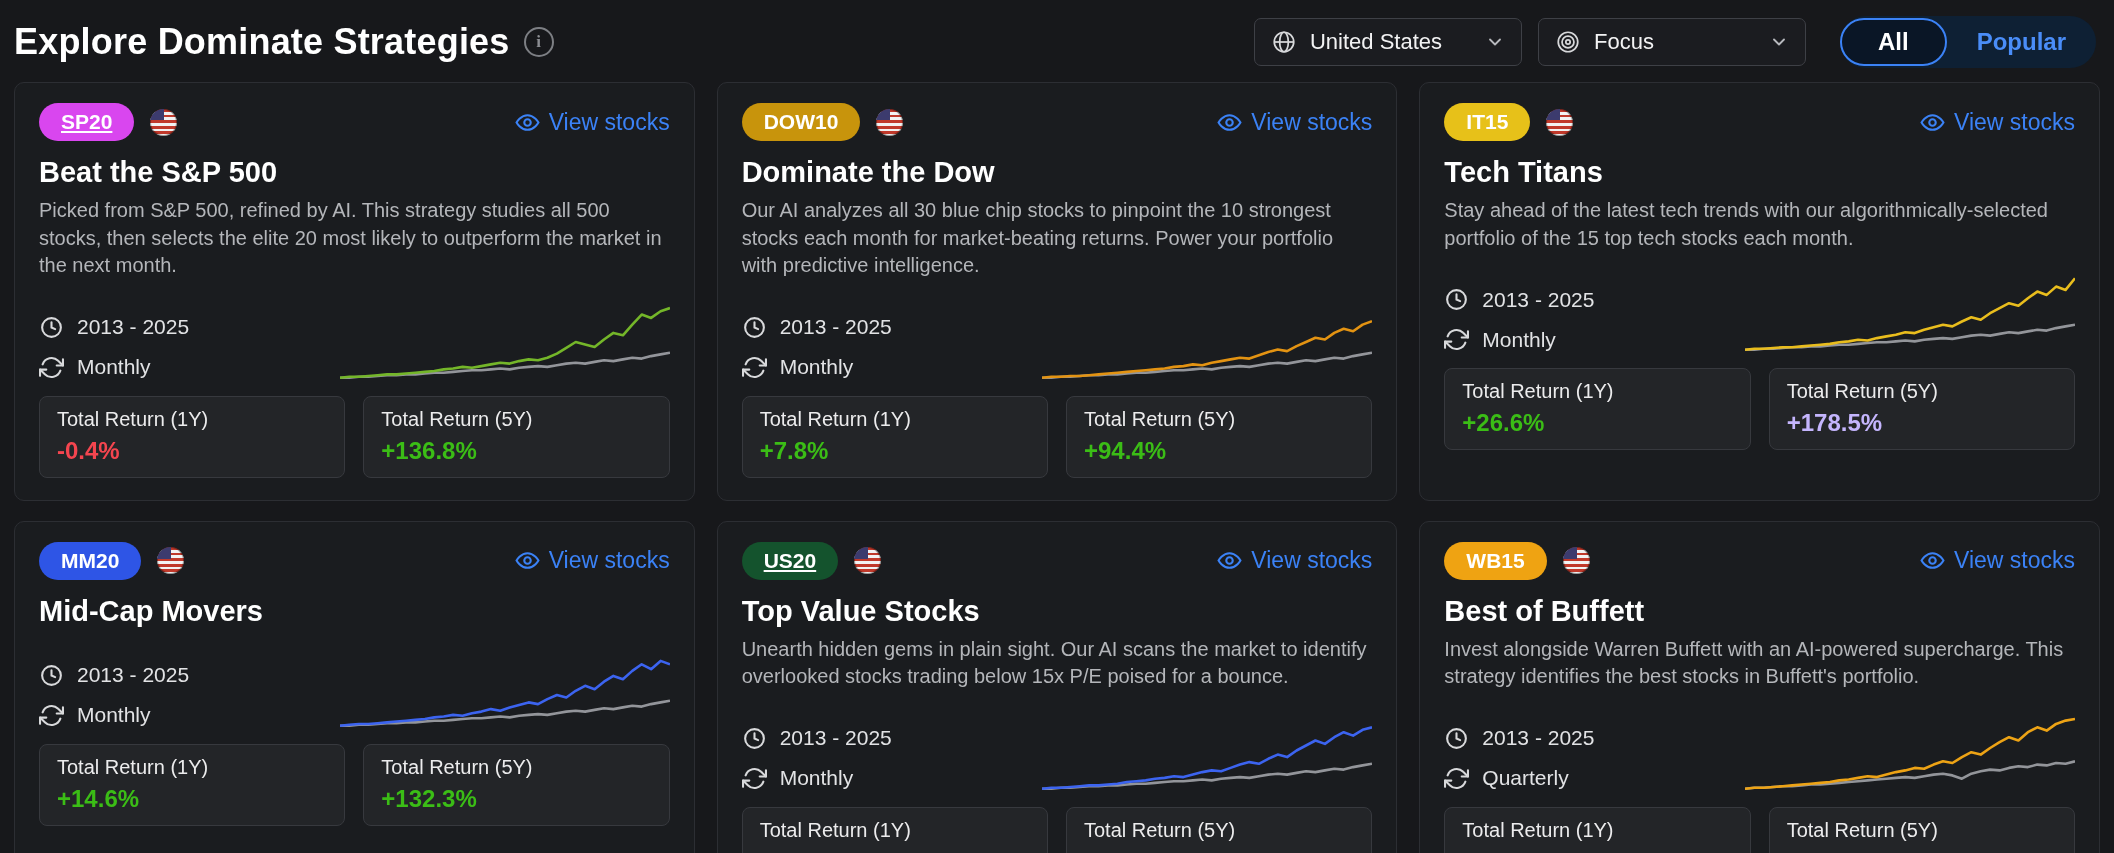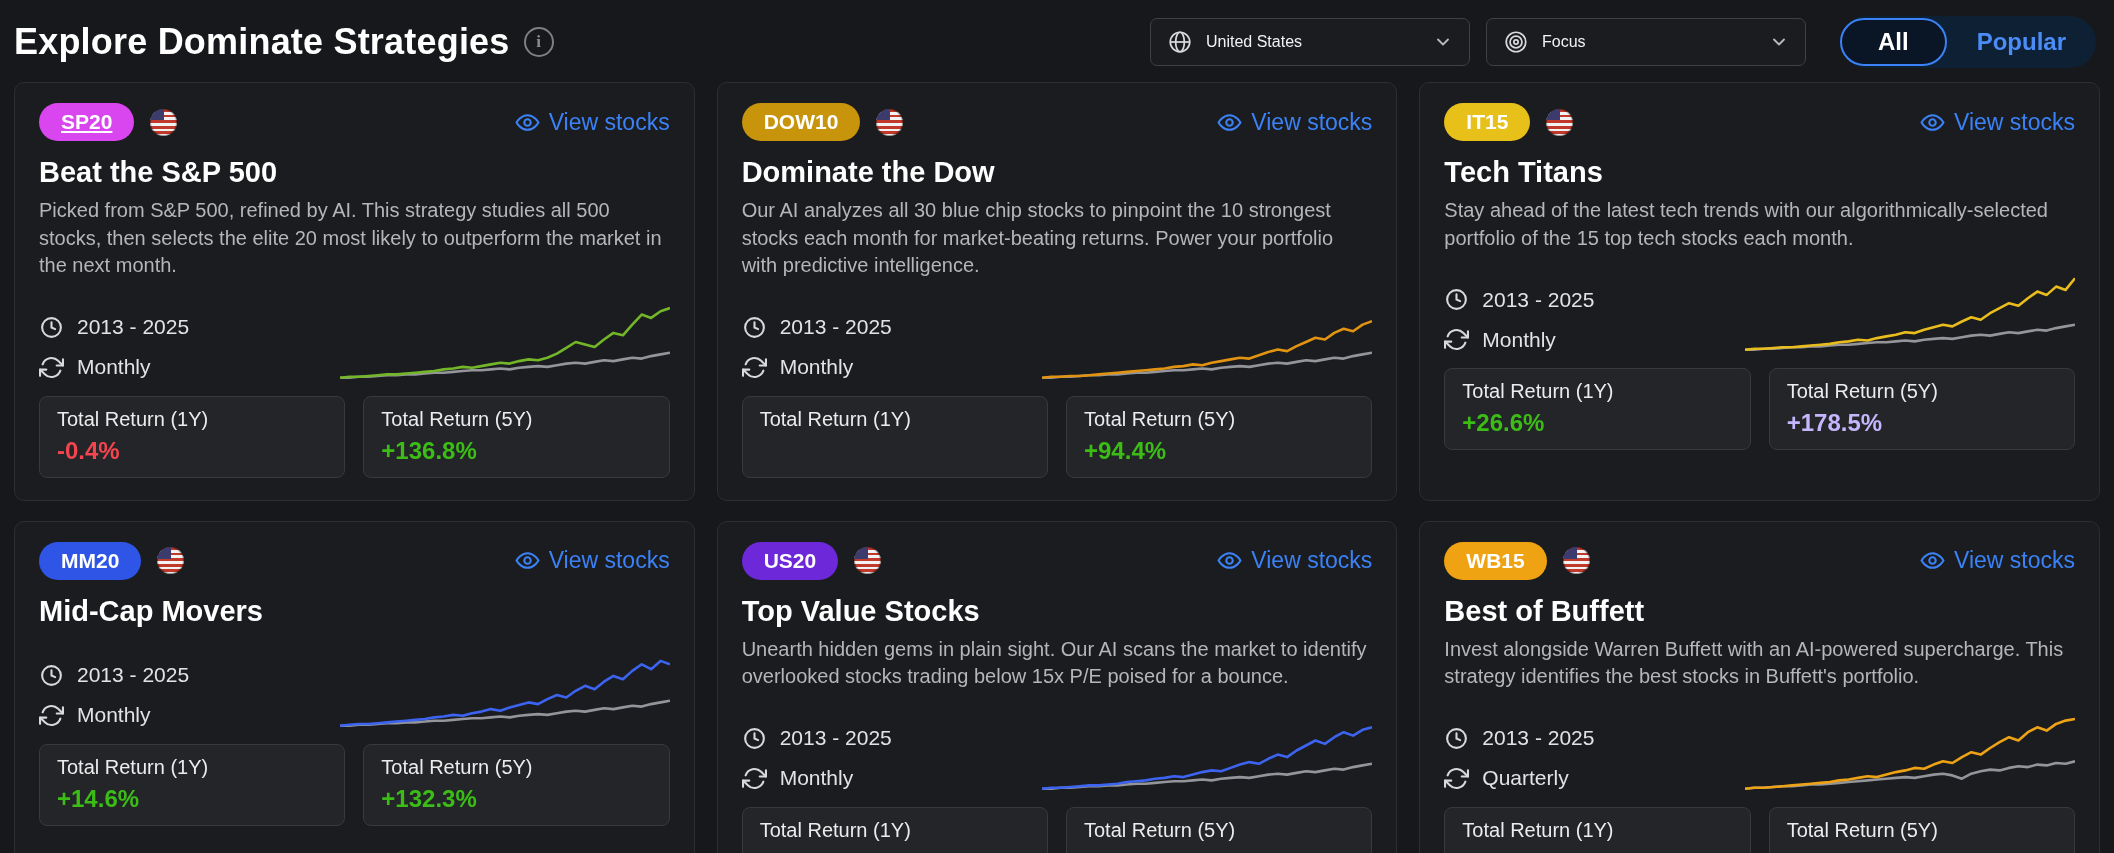--- a/index.html
+++ b/index.html
@@ -8,21 +8,21 @@
     background:#17181b;color:#fff;
     font-family:"Liberation Sans",sans-serif;
     -webkit-font-smoothing:antialiased;
   }
   
   .header{display:flex;align-items:center;justify-content:space-between;padding:16px 18px 12px 14px;}
   .title-wrap{display:flex;align-items:center;gap:14px;}
   .page-title{font-size:36px;font-weight:bold;margin:0;letter-spacing:.2px;}
   .info-ic{width:26px;height:26px;border:2px solid #7d7f84;border-radius:50%;display:flex;align-items:center;justify-content:center;color:#8b8d92;font-size:17px;font-weight:bold;font-family:"Liberation Serif",serif;}
   .controls{display:flex;align-items:center;gap:16px;}
-  .select{display:flex;align-items:center;gap:13px;background:#1b1c20;border:1px solid #3e4046;border-radius:7px;height:48px;padding:12px 16px;width:320px;box-sizing:border-box;font-size:16px;color:#f2f2f3;cursor:pointer;}
+  .select{display:flex;align-items:center;gap:13px;background:#1b1c20;border:1px solid #3e4046;border-radius:7px;height:48px;padding:12px 16px;width:268px;box-sizing:border-box;font-size:22px;color:#f2f2f3;cursor:pointer;}
   .select .chev{margin-left:auto;}
   .icon{flex:0 0 auto;display:block;}
   .toggle{display:flex;align-items:center;background:#0e2034;border-radius:28px;height:52px;margin-left:18px;}
   .opt-all{height:48px;box-sizing:border-box;padding:8px 36px;border:2px solid #3b82f6;border-radius:26px;background:#0a1626;color:#fff;font-weight:bold;font-size:24px;display:flex;align-items:center;cursor:pointer;}
   .opt-pop{padding:0 30px;color:#4a8df8;font-weight:bold;font-size:24px;cursor:pointer;}
   
   .grid{display:grid;grid-template-columns:repeat(3,1fr);gap:20px 22px;padding:2px 14px 0;}
   .card{background:#1a1c1f;border:1px solid #2c2e33;border-radius:10px;padding:20px 24px 22px;display:flex;flex-direction:column;box-sizing:border-box;}
   .card-head{display:flex;align-items:center;}
   .badge{height:38px;border-radius:20px;padding:0 22px;display:flex;align-items:center;font-weight:bold;font-size:21px;color:#fff;}
@@ -162,20 +162,21 @@
         </div>
       </div>
       <svg class="spark" preserveAspectRatio="none" viewBox="0 0 330 90">
           <polyline points="0.0,83.7 9.4,83.7 18.9,82.8 28.3,82.8 37.7,82.0 47.1,81.2 56.6,81.2 66.0,80.4 75.4,80.4 84.9,79.5 94.3,78.7 103.7,78.7 113.1,77.9 122.6,77.0 132.0,76.2 141.4,76.2 150.9,75.4 160.3,74.5 169.7,75.4 179.1,73.7 188.6,72.9 198.0,72.1 207.4,72.9 216.9,71.2 226.3,69.6 235.7,68.7 245.1,69.6 254.6,67.9 264.0,66.3 273.4,67.1 282.9,65.4 292.3,63.8 301.7,64.6 311.1,62.1 320.6,60.4 330.0,58.8" fill="none" stroke="#93959a" stroke-width="2.6" stroke-linejoin="round"></polyline>
           <polyline points="0.0,83.7 9.4,82.8 18.9,82.8 28.3,82.0 37.7,82.0 47.1,81.2 56.6,80.4 66.0,79.5 75.4,78.7 84.9,77.9 94.3,77.0 103.7,76.2 113.1,75.4 122.6,74.5 132.0,72.9 141.4,72.1 150.9,70.4 160.3,71.2 169.7,68.7 179.1,67.1 188.6,65.4 198.0,63.8 207.4,64.6 216.9,61.3 226.3,58.0 235.7,55.5 245.1,57.1 254.6,52.1 264.0,48.0 273.4,43.8 282.9,45.5 292.3,38.9 301.7,34.7 311.1,37.2 320.6,30.6 330.0,27.2" fill="none" stroke="#e39312" stroke-width="2.6" stroke-linejoin="round"></polyline>
         </svg>
     </div>
     <div class="stats">
       <div class="stat">
         <div class="stat-label">Total Return (1Y)</div>
+        <div class="stat-value" style="color: rgb(59, 189, 22);">+7.8%</div>
       </div>
       <div class="stat">
         <div class="stat-label">Total Return (5Y)</div>
         <div class="stat-value" style="color: rgb(59, 189, 22);">+94.4%</div>
       </div>
     </div>
   </article>
 
   <article class="card">
     <div class="card-head">
@@ -269,21 +270,21 @@
       </div>
       <div class="stat">
         <div class="stat-label">Total Return (5Y)</div>
         <div class="stat-value" style="color: rgb(59, 189, 22);">+132.3%</div>
       </div>
     </div>
   </article>
 
   <article class="card">
     <div class="card-head">
-      <span class="badge" style="background: #6d28d9;">US20</span>
+      <span class="badge" style="background: #14532d; text-decoration: underline;">US20</span>
       <span class="flag"></span>
       <a class="view-link">
         <svg class="icon" width="25" height="25" viewBox="0 0 24 24" fill="none" stroke="#3b82f6" stroke-width="2">
           <path d="M1.5 12s4-7 10.5-7 10.5 7 10.5 7-4 7-10.5 7S1.5 12 1.5 12z"></path>
             <circle cx="12" cy="12" r="3.1"></circle>
         </svg>
         <span>View stocks</span>
       </a>
     </div>
     <h2 class="card-title">Top Value Stocks</h2>

